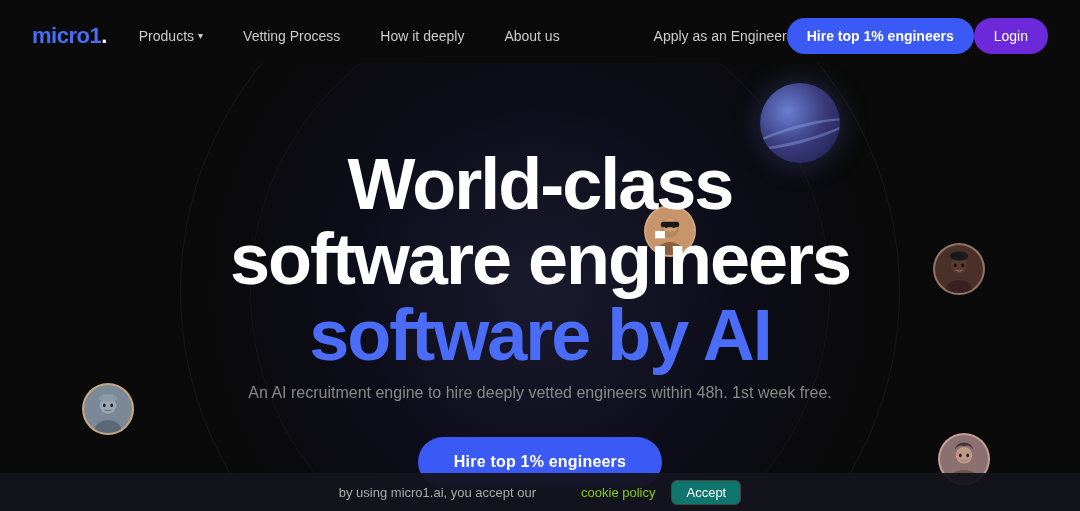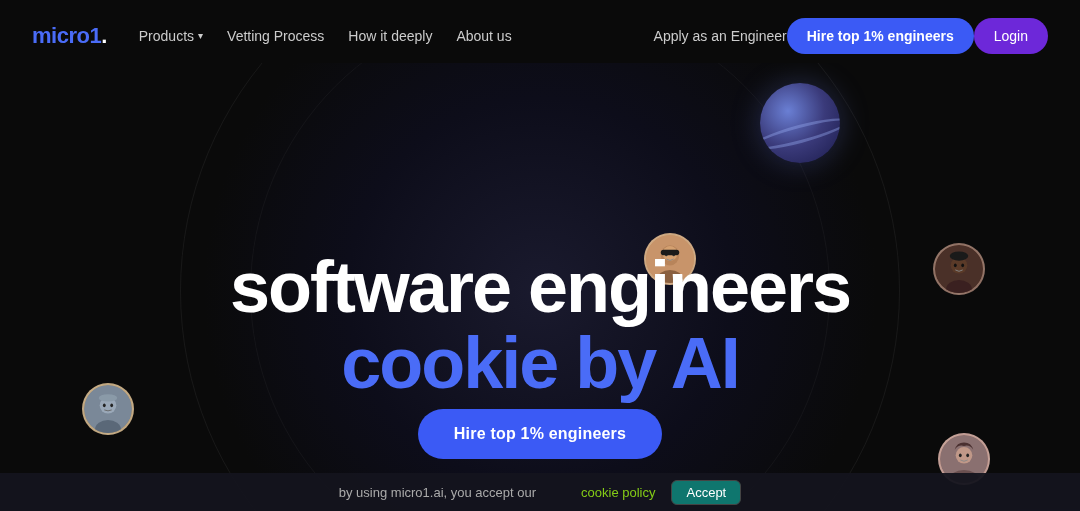--- a/index.html
+++ b/index.html
@@ -40,21 +40,21 @@
       letter-spacing: -0.5px;
     }
 
     .logo span {
       color: #4a6cf7;
     }
 
     .nav-links {
       display: flex;
       align-items: center;
-      gap: 24px;
+      gap: 40px;
       list-style: none;
     }
 
     .nav-links li a {
       color: #ccc;
       text-decoration: none;
       font-size: 14px;
       font-weight: 400;
     }
 
@@ -379,24 +379,25 @@
       <circle cx="26" cy="22" r="9" fill="#c09888"></circle>
       <ellipse cx="22" cy="22" rx="1.5" ry="2" fill="#222"></ellipse>
       <ellipse cx="30" cy="22" rx="1.5" ry="2" fill="#222"></ellipse>
       <path d="M22 27 Q26 30 30 27" stroke="#888" stroke-width="1" fill="none"></path>
       <path d="M16 16 Q20 10 26 12 Q32 10 36 16 Q34 8 26 8 Q18 8 16 16z" fill="#4a3030"></path>
     </svg>
   </div>
 
   <div class="hero-content">
     <h1 class="hero-title">
-      <br>
+      <span>World-class</span><br>
       <span>software engineers</span><br>
-      <span class="ai-line">cookie by AI</span>
+      <span class="ai-line">software by AI</span>
     </h1>
+    <p class="hero-subtitle">An AI recruitment engine to hire deeply vetted engineers within 48h. 1st week free.</p>
     <button class="btn-hero">Hire top 1% engineers</button>
   </div>
 </section>
 
 <div class="cookie-banner">
   <span>by using micro1.ai, you accept our</span>
   <a href="#" class="cookie-link">cookie policy</a>
   <button class="btn-accept">Accept</button>
 </div>
 

